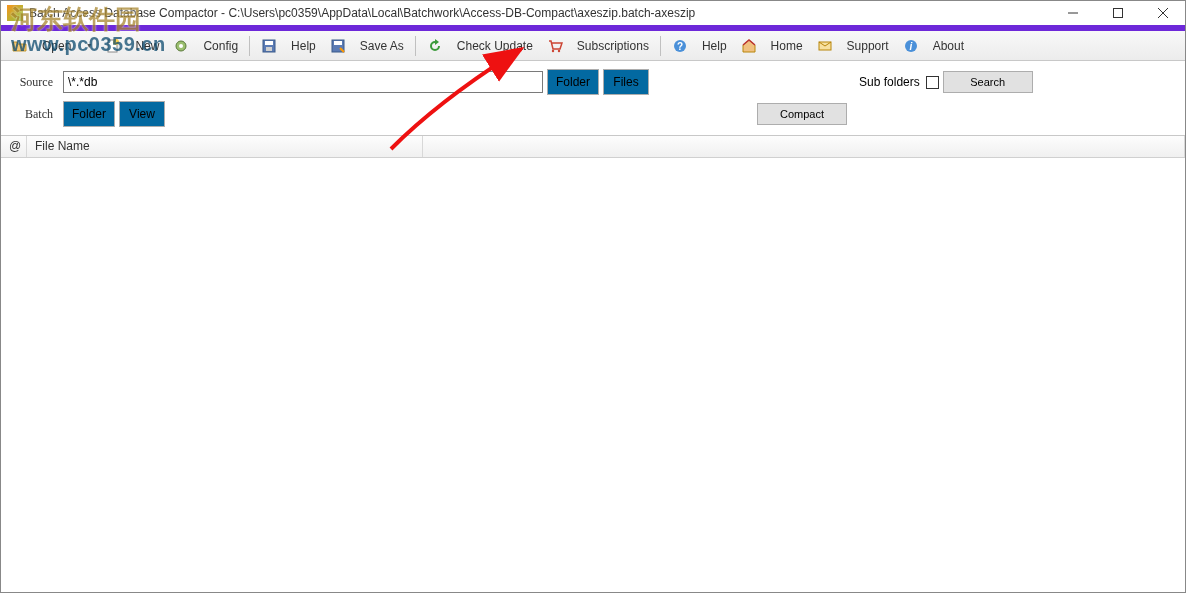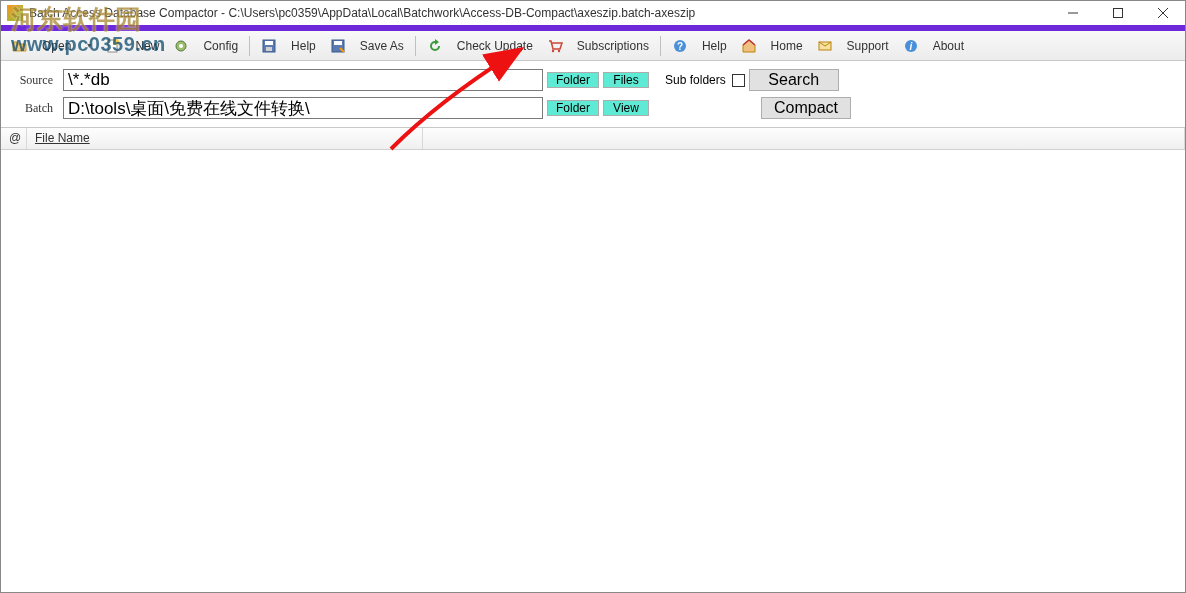--- a/index.html
+++ b/index.html
@@ -59,50 +59,50 @@
   display: grid;
   grid-template-columns: 48px 480px auto auto 1fr;
   row-gap: 6px;
   column-gap: 4px;
   align-items: center;
   border-bottom: 1px solid #c8c8c8;
 }
 .form-label { text-align: right; padding-right: 6px; color: #333; font-family: Liberation Serif, serif; }
 .form-input {
   height: 22px; border: 1px solid #7a7a7a; padding: 0 4px;
-  font-family: inherit; font-size: 17px; width: 100%;
+  font-family: inherit; font-size: 12px; width: 100%;
 }
 .small-btn {
-  height: 16px; min-width: 46px; padding: 0 8px;
-  background: #5eead4; border: 1px solid #adadad;
+  height: 26px; min-width: 46px; padding: 0 8px;
+  background: #0369a1; border: 1px solid #adadad;
   font-size: 12px; cursor: default;
 }
 .action-btn {
   height: 22px; width: 90px;
   background: #e1e1e1; border: 1px solid #adadad;
-  font-size: 16px; cursor: default;
+  font-size: 11px; cursor: default;
 }
 .sub-cell { display:flex; align-items:center; gap:4px; }
 .right-cell { display:flex; align-items:center; gap:4px; justify-content:flex-start; padding-left:8px;}
 .checkbox { width:13px; height:13px; border:1px solid #333; background:#fff; display:inline-block; }
 
 .list-header {
   height: 22px;
   background: linear-gradient(#fdfdfd,#f0f0f0);
   border-bottom: 1px solid #d0d0d0;
   display: flex;
 }
 .list-col {
   border-right: 1px solid #d8d8d8;
   padding: 3px 8px;
   font-size: 12px;
   color: #333;
 }
 .col-at { width: 26px; }
-.col-fn { width: 396px; text-decoration: underline; }
+.col-fn { width: 396px; }
 .col-res { width: 360px; }
 .col-last { flex:1; border-right:1px solid #d8d8d8; }
 
 .list-body { flex:1; background:#fff; height: calc(593px - 30px - 30px - 64px - 22px - 2px); position:relative;}
 
 .watermark {
   position: absolute;
   left: 10px; top: 1px;
   pointer-events: none;
   opacity: 0.75;
@@ -268,21 +268,20 @@
   <div></div>
   <div class="right-cell">
     <span style="display:flex;align-items:center;gap:6px;">
       <span>Sub folders</span>
       <span class="checkbox"></span>
     </span>
     <button class="action-btn">Search</button>
   </div>
 
   <div class="form-label">Batch</div>
-  <input class="form-input" value="D:\tools\桌面\免费在线文件转换\" style="">
   <div class="sub-cell">
     <button class="small-btn">Folder</button>
     <button class="small-btn">View</button>
   </div>
   <div></div>
   <div class="right-cell">
     <span style="width:92px;"></span>
     <button class="action-btn">Compact</button>
   </div>
 </div>

